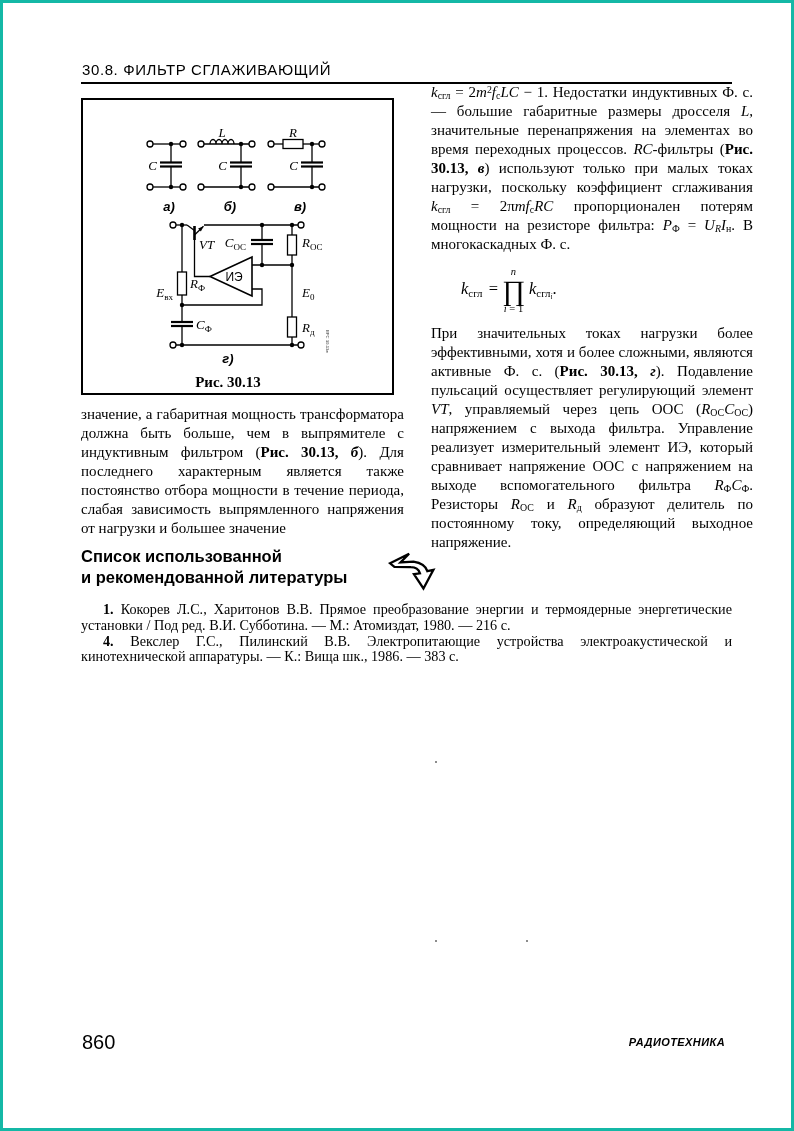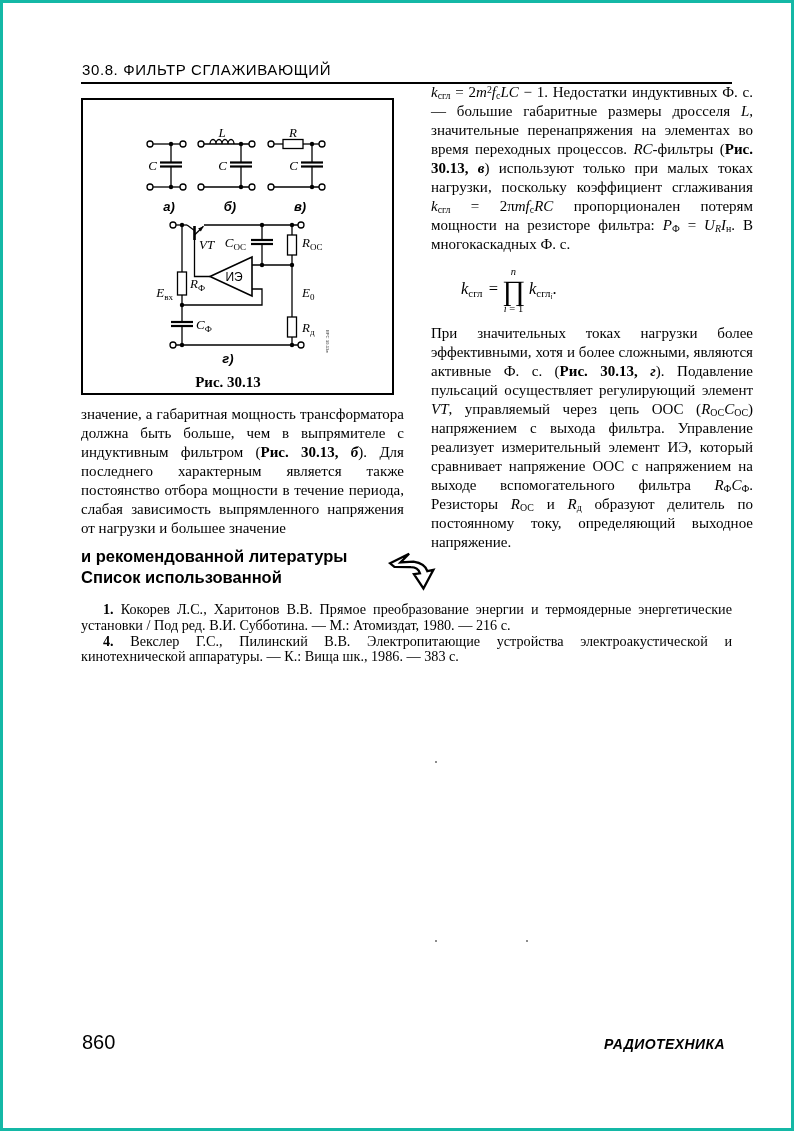--- a/index.html
+++ b/index.html
@@ -45,21 +45,21 @@
   .bib{position:absolute;top:599px;left:78px;width:651px;font-family:Liberation Serif, serif;}
   .bib-item{font-size:14.2px;line-height:15.8px;text-align:justify;text-indent:22px;margin:0;}
 
   .footer-page{
     position:absolute;top:1028px;left:79px;
     font-family:"Liberation Sans",sans-serif;font-size:20px;
   }
   .footer-journal{
     position:absolute;top:1033px;right:66px;
     font-family:"Liberation Sans",sans-serif;font-style:italic;font-weight:bold;
-    font-size:14px;letter-spacing:0.4px;
+    font-size:11px;letter-spacing:0.4px;
   }
   .speck{position:absolute;width:2px;height:2px;background:#666;border-radius:50%;}
 
   
   text.cl{font-family:"Liberation Serif",serif;font-style:italic;font-size:13px;fill:#000;}
   tspan.s{font-size:9px;font-style:normal;}
   text.sublabel{font-family:"Liberation Sans",sans-serif;font-weight:bold;font-style:italic;
     font-size:13px;text-anchor:middle;fill:#000;}
   text.ie{font-family:"Liberation Sans",sans-serif;font-size:12px;text-anchor:middle;fill:#000;}
   text.cap{font-family:"Liberation Serif",serif;font-weight:bold;font-size:15px;text-anchor:middle;fill:#000;}
@@ -211,22 +211,22 @@
     <p class="body-text"><i>k</i><sub>сгл</sub> = 2<i>m</i><sup>2</sup><i>f</i><sub>с</sub><i>LC</i> − 1. Недостатки индуктивных Ф. с. — большие габаритные размеры дросселя <i>L</i>, значительные перенапряжения на элементах во время переходных процессов. <i>RC</i>-фильтры (<b>Рис. 30.13, <i>в</i></b>) используют только при малых токах нагрузки, поскольку коэффициент сглаживания <i>k</i><sub>сгл</sub> = 2π<i>mf</i><sub>с</sub><i>RC</i> пропорционален потерям мощности на резисторе фильтра: <i>P</i><sub>Ф</sub> = <i>U</i><sub><i>R</i></sub><i>I</i><sub>н</sub>. В многокаскадных Ф. с.</p>
     <div class="formula"><i>k</i><sub>сгл</sub> <span class="feq">=</span><span class="prod">
           <span class="plim"><i>n</i></span>
           <span class="psym">∏</span>
           <span class="plim"><i>i</i> = 1</span>
         </span><i>k</i><sub>сгл<sub><i>i</i></sub></sub>.</div>
     <p class="body-text">При значительных токах нагрузки более эффективными, хотя и более сложными, являются активные Ф. с. (<b>Рис. 30.13, <i>г</i></b>). Подавление пульсаций осуществляет регулирующий элемент <i>VT</i>, управляемый через цепь ООС (<i>R</i><sub>ОС</sub><i>C</i><sub>ОС</sub>) напряжением с выхода фильтра. Управление реализует измерительный элемент ИЭ, который сравнивает напряжение ООС с напряжением на выходе вспомогательного фильтра <i>R</i><sub>Ф</sub><i>C</i><sub>Ф</sub>. Резисторы <i>R</i><sub>ОС</sub> и <i>R</i><sub>д</sub> образуют делитель по постоянному току, определяющий выходное напряжение.</p>
   </div>
 
   <div class="lit-heading">
+    <div>Список использованной</div>
     <div>и рекомендованной литературы</div>
-    <div>Список использованной</div>
   </div>
 
   <svg class="arrow-icon" width="52" height="46" viewBox="0 0 60 50">
     <path d="M7,15 L29,4 L19,14 L34,13 C44,14.5 48.5,19 50,24 L57,22.5 L45.5,44 L34.5,27.5 L41.5,26.5 C40,22 36.5,19.5 31,19.5 L12,19 Z" fill="#fff" stroke="#000" stroke-width="2.6" stroke-linejoin="miter"></path>
   </svg>
 
   <div class="bib">
     <p class="bib-item"><b>1.</b> Кокорев Л.С., Харитонов В.В. Прямое преобразование энергии и термоядерные энергетические установки / Под ред. В.И. Субботина. — М.: Атомиздат, 1980. — 216 с.</p>
     <p class="bib-item"><b>4.</b> Векслер Г.С., Пилинский В.В. Электропитающие устройства электроакустической и кинотехнической аппаратуры. — К.: Вища шк., 1986. — 383 с.</p>
   </div>

